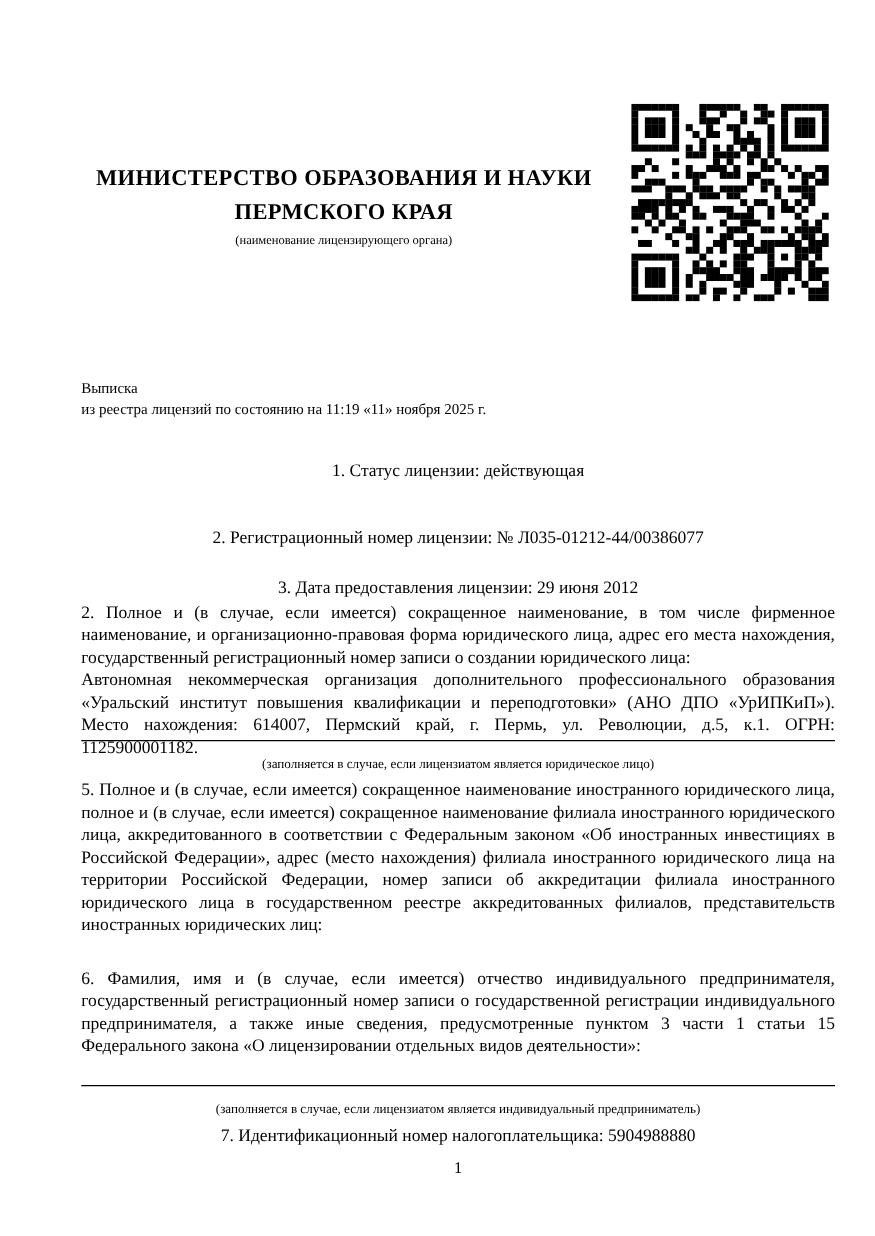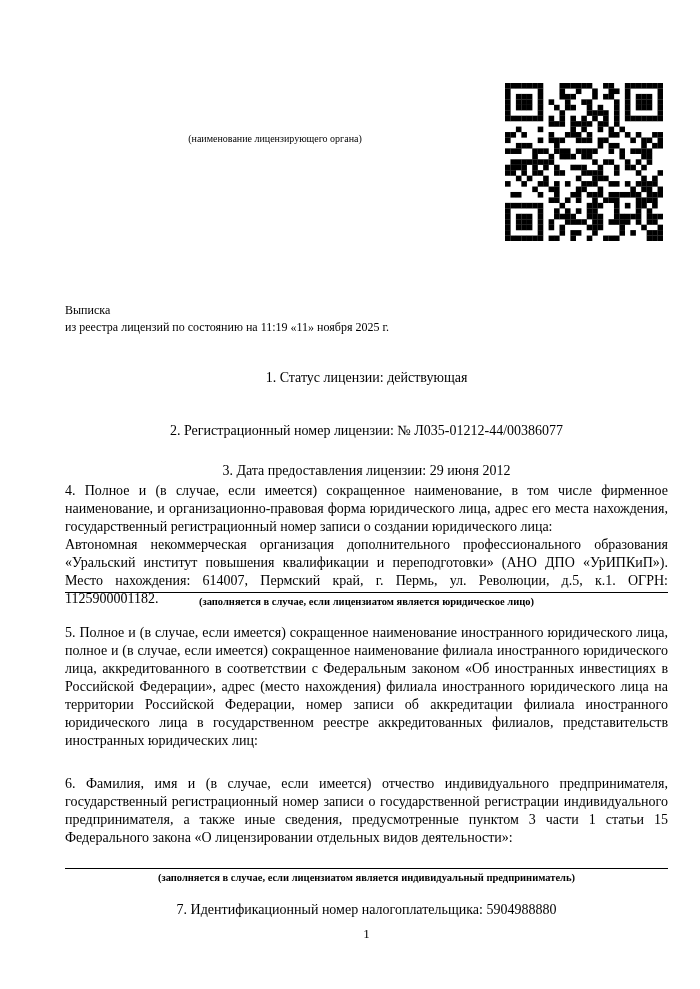--- a/index.html
+++ b/index.html
@@ -56,35 +56,36 @@
     font-size:10.5px;
     line-height:13px;
     text-align:center;
   }
   .rule-caption{
     left:65px;width:603px;
     border-top:1.6px solid #000000;
     font-size:10.5px;
     line-height:13px;
     text-align:center;
-    padding-top:2px;
-    font-weight:bold;
+    padding-top:12px;
   }
   .page-number{
     left:65px;top:926px;width:603px;
     text-align:center;
     font-size:13px;
   }
 </style>
 </head>
 <body>
 
 <div class="page">
 
   <div class="abs header-block">
+    <div class="ministry-line">МИНИСТЕРСТВО ОБРАЗОВАНИЯ И НАУКИ</div>
+    <div class="ministry-line">ПЕРМСКОГО КРАЯ</div>
     <div class="ministry-caption">(наименование лицензирующего органа)</div>
   </div>
 
   <div class="abs qr">
     <svg viewBox="0 0 158 158" xmlns="http://www.w3.org/2000/svg">
         <rect x="0.00" y="0.00" width="5.60" height="5.60"></rect>
         <rect x="5.45" y="0.00" width="5.60" height="5.60"></rect>
         <rect x="10.90" y="0.00" width="5.60" height="5.60"></rect>
         <rect x="16.34" y="0.00" width="5.60" height="5.60"></rect>
         <rect x="21.79" y="0.00" width="5.60" height="5.60"></rect>
@@ -498,21 +499,21 @@
     <div>из реестра лицензий по состоянию на 11:19 «11» ноября 2025 г.</div>
   </div>
 
   <div class="abs item-line" style="top:369px">1. Статус лицензии: действующая</div>
 
   <div class="abs item-line" style="top:422px">2. Регистрационный номер лицензии: № Л035-01212-44/00386077</div>
 
   <div class="abs item-line" style="top:462px">3. Дата предоставления лицензии: 29 июня 2012</div>
 
   <div class="abs item-para" style="top:482px">
-    <p>4. Полное и (в случае, если имеется) сокращенное наименование, в том числе фирменное наименование, и организационно-правовая форма юридического лица, адрес его места нахождения, государственный регистрационный номер записи о создании юридического лица:</p>
+    <p>2. Полное и (в случае, если имеется) сокращенное наименование, в том числе фирменное наименование, и организационно-правовая форма юридического лица, адрес его места нахождения, государственный регистрационный номер записи о создании юридического лица:</p>
     <p>Автономная некоммерческая организация дополнительного профессионального образования «Уральский институт повышения квалификации и переподготовки» (АНО ДПО «УрИПКиП»). Место нахождения: 614007, Пермский край, г. Пермь, ул. Революции, д.5, к.1. ОГРН: 1125900001182.</p>
   </div>
   <div class="abs rule-caption" style="top:592px">(заполняется в случае, если лицензиатом является юридическое лицо)</div>
 
   <div class="abs item-para" style="top:624px">
     <p>5. Полное и (в случае, если имеется) сокращенное наименование иностранного юридического лица, полное и (в случае, если имеется) сокращенное наименование филиала иностранного юридического лица, аккредитованного в соответствии с Федеральным законом «Об иностранных инвестициях в Российской Федерации», адрес (место нахождения) филиала иностранного юридического лица на территории Российской Федерации, номер записи об аккредитации филиала иностранного юридического лица в государственном реестре аккредитованных филиалов, представительств иностранных юридических лиц:</p>
   </div>
 
   <div class="abs item-para" style="top:775px">
     <p>6. Фамилия, имя и (в случае, если имеется) отчество индивидуального предпринимателя, государственный регистрационный номер записи о государственной регистрации индивидуального предпринимателя, а также иные сведения, предусмотренные пунктом 3 части 1 статьи 15 Федерального закона «О лицензировании отдельных видов деятельности»:</p>

